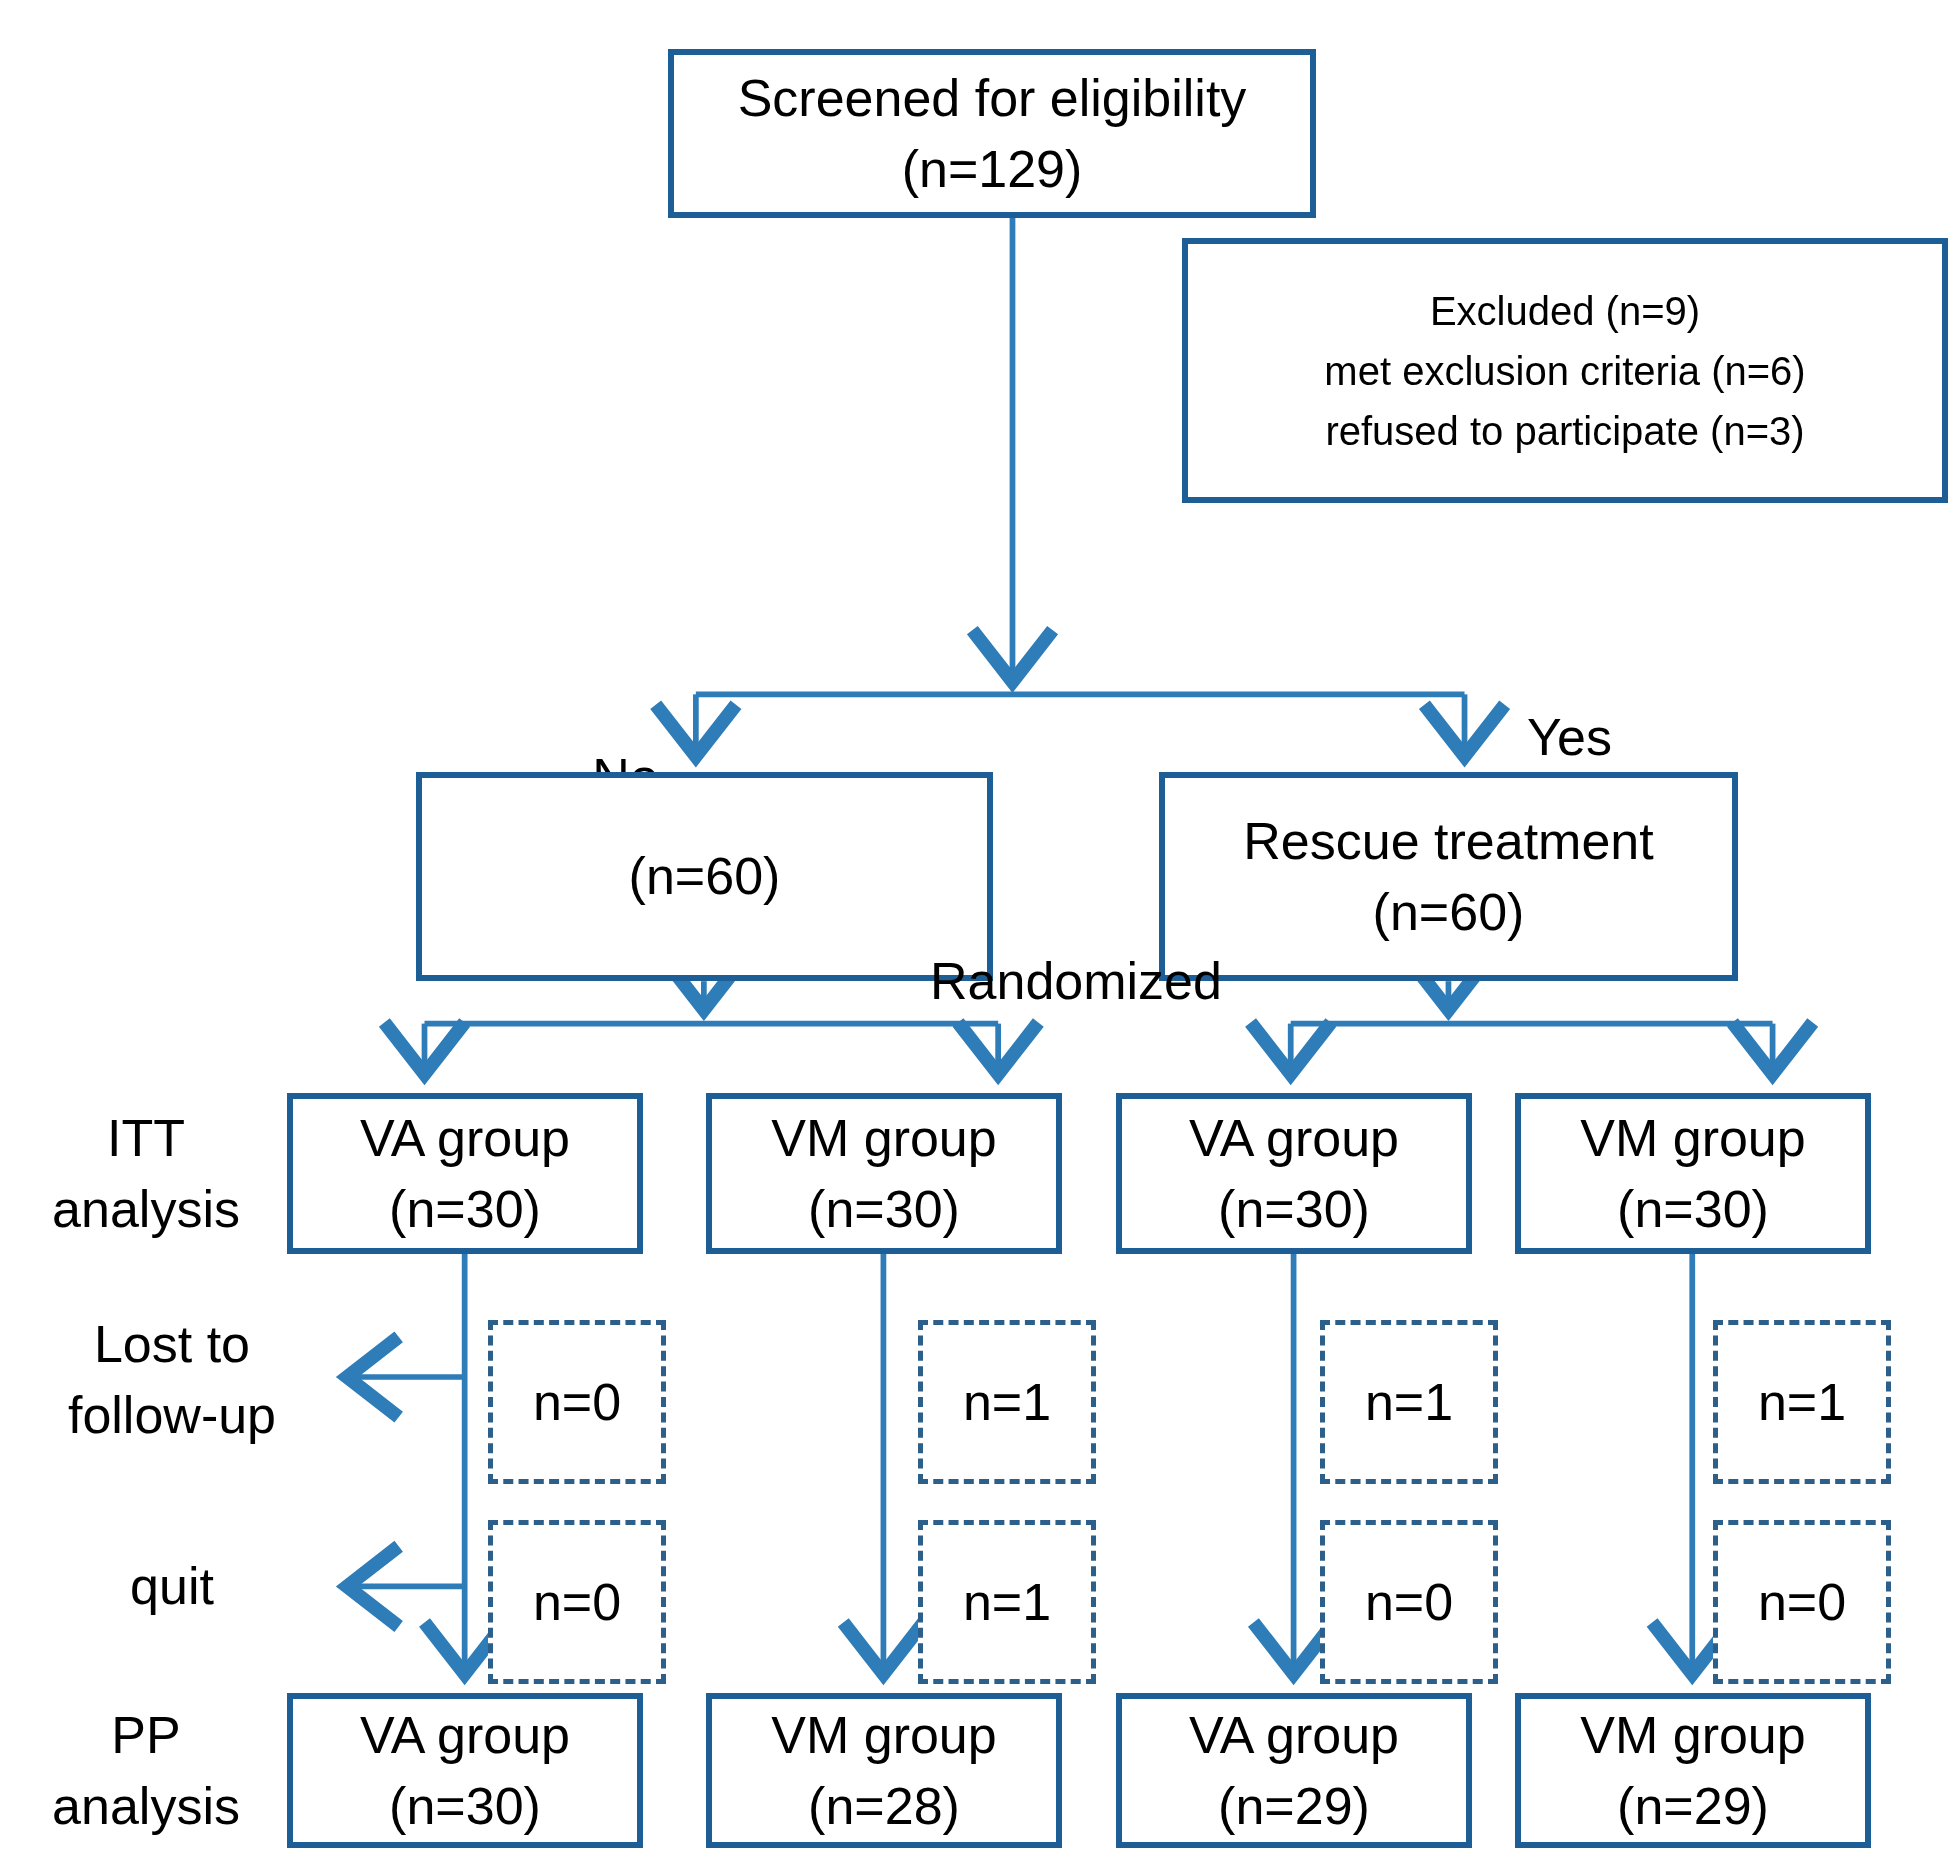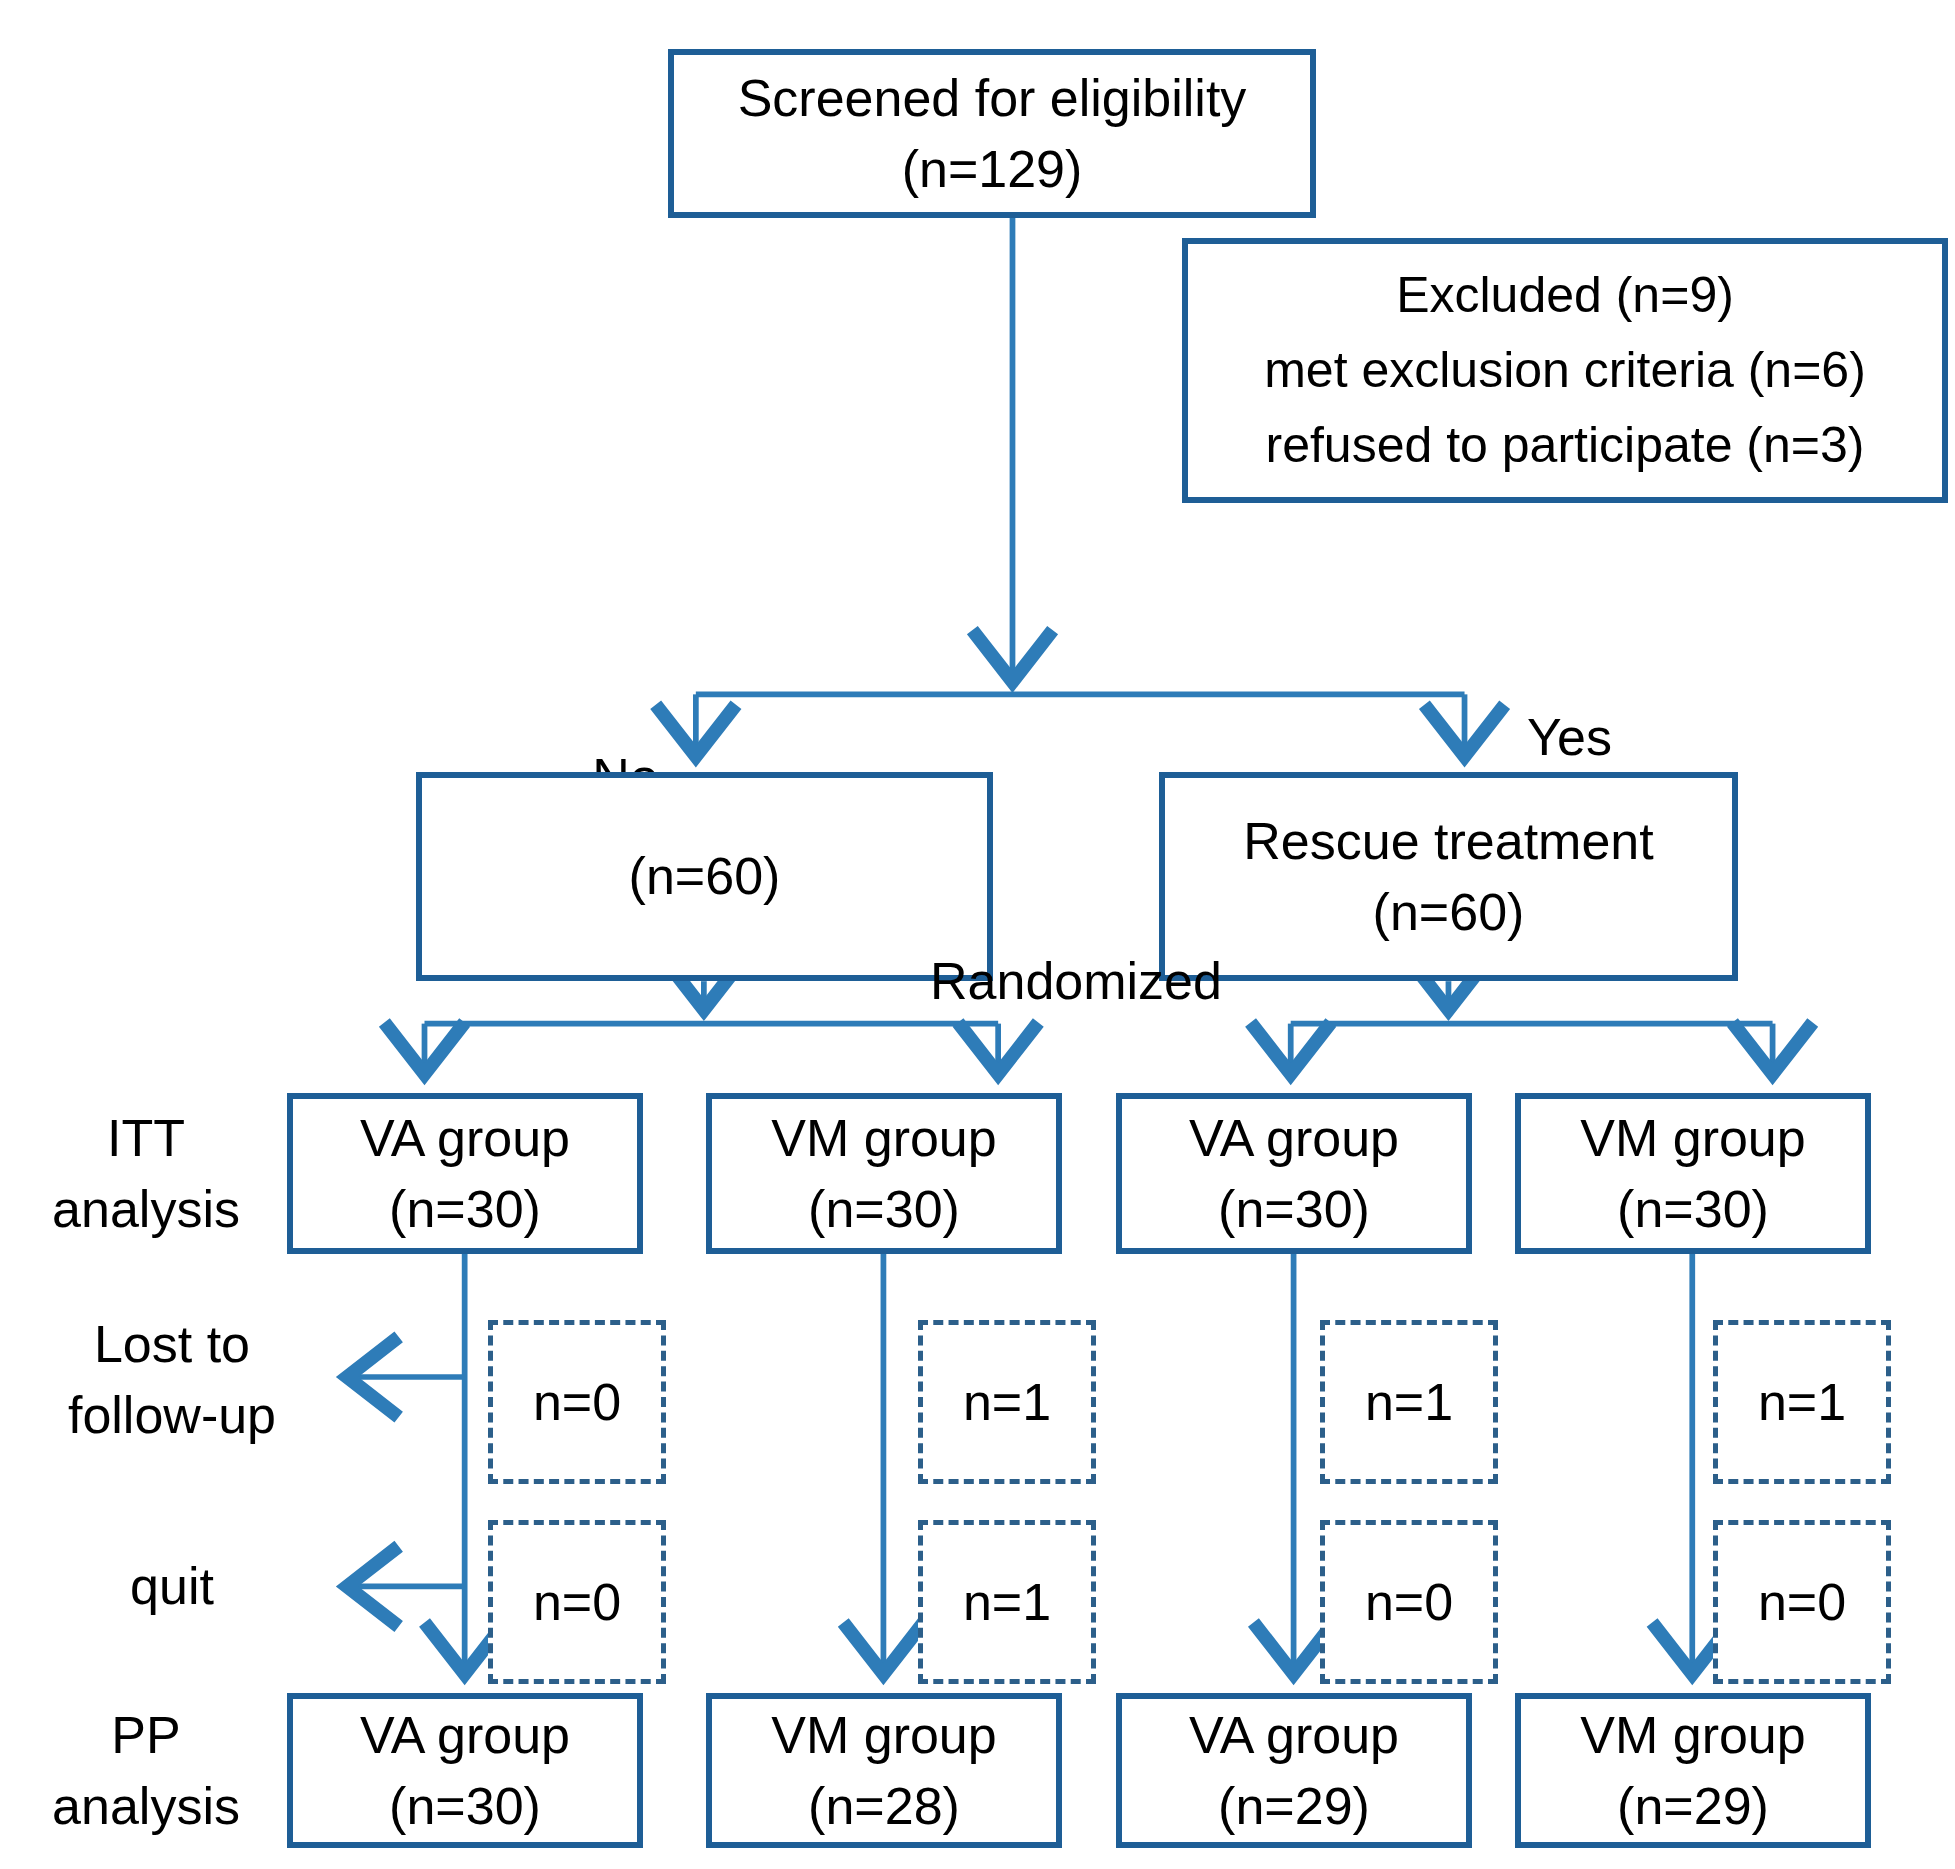--- a/index.html
+++ b/index.html
@@ -10,21 +10,21 @@
   .connectors{position:absolute;left:0;top:0;width:1955px;height:1870px;}
   .c{fill:none;stroke:var(--connector,#2E7CB8);stroke-width:10px;}
   #arrowhead path{fill:none;stroke:var(--connector,#2E7CB8);stroke-width:2.4;}
   .box{position:absolute;box-sizing:border-box;background:#fff;
        display:flex;flex-direction:column;align-items:center;justify-content:center;
        text-align:center;font-size:52px;line-height:1.35;}
   .solid{border:6.9px solid var(--box-border,#1E5E96);}
   .dashed{border:5.2px dashed var(--dash-border,#2C5F8A);}
   .label{position:absolute;display:flex;flex-direction:column;align-items:center;
          justify-content:center;text-align:center;font-size:52px;line-height:1.35;}
-  .excluded{font-size:50px;line-height:1.5;}
+  .excluded{font-size:40px;line-height:1.5;}
   .bl{white-space:nowrap;}
 </style>
 </head>
 <body>
 
 <div class="canvas">
 
   <svg class="connectors" viewBox="0 0 3408 3259" xmlns="http://www.w3.org/2000/svg">
     <defs>
       <marker id="arrowhead" viewBox="0 0 20 20" refX="12" refY="10" markerWidth="20" markerHeight="20" orient="auto" markerUnits="strokeWidth">

